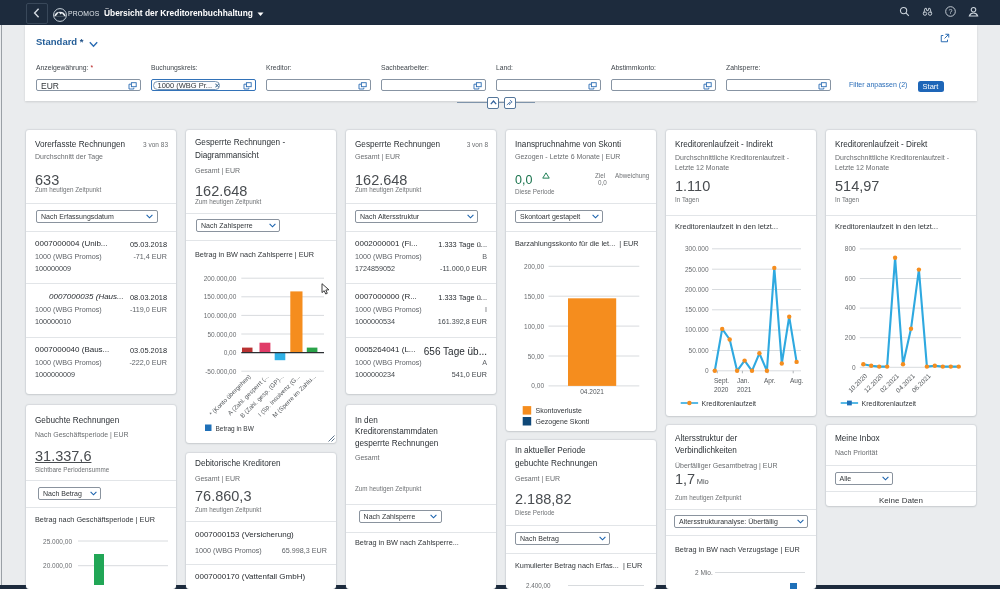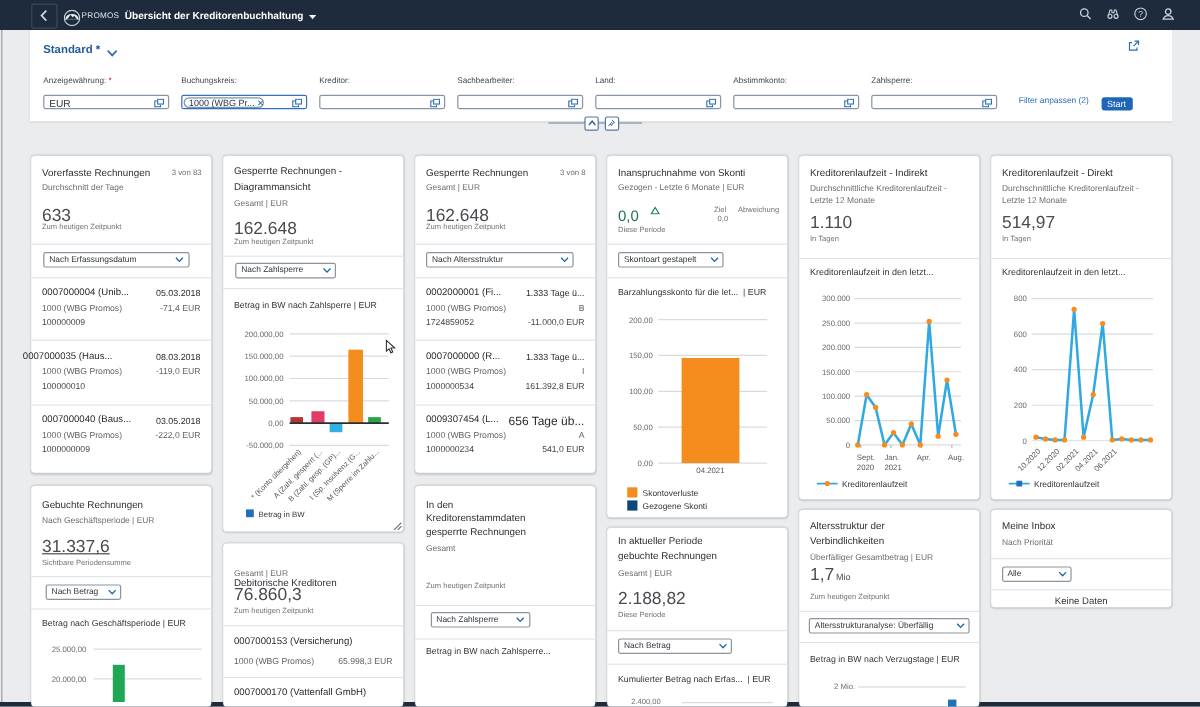--- a/index.html
+++ b/index.html
@@ -127,21 +127,21 @@
 <div class="dd" style="left:36px;top:209.5px;width:121.5px;">Nach Erfassungsdatum<svg width="7" height="5" viewBox="0 0 7 5" style="flex:none;">
       <path d="M0.6 0.8 L3.5 3.8 L6.4 0.8" fill="none" stroke="#1a62ad" stroke-width="1.1"></path>
     </svg></div>
 <div class="abs" style="left:26px;top:231px;width:150px;height:1px;background:#e2e5e8;"></div>
 <div class="abs li1" style="left:35px;top:239.3px;">0007000004 (Unib...</div>
 <div class="abs li1" style="top:239.8px;right:833px;font-size:7.4px;">05.03.2018</div>
 <div class="abs li2" style="left:35px;top:251.8px;">1000 (WBG Promos)</div>
 <div class="abs li2" style="top:251.8px;right:833px;">-71,4 EUR</div>
 <div class="abs li3" style="left:35px;top:264.3px;">100000009</div>
 <div class="abs" style="left:26px;top:283px;width:150px;height:1px;background:#e2e5e8;"></div>
-<div class="abs li1" style="left:19px;top:292.3px;">0007000035 (Haus...</div>
+<div class="abs li1" style="left:49px;top:292.3px;font-style:italic;">0007000035 (Haus...</div>
 <div class="abs li1" style="top:292.8px;right:833px;font-size:7.4px;">08.03.2018</div>
 <div class="abs li2" style="left:35px;top:304.8px;">1000 (WBG Promos)</div>
 <div class="abs li2" style="top:304.8px;right:833px;">-119,0 EUR</div>
 <div class="abs li3" style="left:35px;top:317.3px;">100000010</div>
 <div class="abs" style="left:26px;top:337px;width:150px;height:1px;background:#e2e5e8;"></div>
 <div class="abs li1" style="left:35px;top:345.3px;">0007000040 (Baus...</div>
 <div class="abs li1" style="top:345.8px;right:833px;font-size:7.4px;">03.05.2018</div>
 <div class="abs li2" style="left:35px;top:357.8px;">1000 (WBG Promos)</div>
 <div class="abs li2" style="top:357.8px;right:833px;">-222,0 EUR</div>
 <div class="abs li3" style="left:35px;top:370.3px;">1000000009</div>
@@ -204,21 +204,21 @@
 <text x="114.4" y="111" text-anchor="end" transform="rotate(-45 114.4 111)">I (Sp. Insolvenz (G...</text>
 <text x="130.1" y="111" text-anchor="end" transform="rotate(-45 130.1 111)">M (Sperre im Zahlu...</text>
 </g>
 <rect x="19" y="158.5" width="6.5" height="6.5" fill="#1f70b8"></rect>
 <text x="29.5" y="164.5" font-size="6.5" fill="#32363a">Betrag in BW</text>
 </svg>
 <svg class="abs" style="left:328px;top:435px;" width="7" height="7" viewBox="0 0 7 7">
     <path d="M6.5 0.5 L0.5 6.5 M6.5 3.5 L3.5 6.5" stroke="#5b738b" stroke-width="1"></path>
   </svg>
 <div class="card" style="left:186px;top:453px;width:150px;height:136px;"></div>
-<div class="abs ct" style="left:195px;top:481px;">Debitorische Kreditoren</div>
+<div class="abs ct" style="left:195px;top:459px;">Debitorische Kreditoren</div>
 <div class="abs cs" style="left:195px;top:474.5px;">Gesamt | EUR</div>
 <div class="abs kpi" style="left:195px;top:488.4px;">76.860,3</div>
 <div class="abs tiny" style="left:195px;top:505.5px;">Zum heutigen Zeitpunkt</div>
 <div class="abs" style="left:186px;top:521px;width:150px;height:1px;background:#e2e5e8;"></div>
 <div class="abs li1" style="left:195px;top:530px;">0007000153 (Versicherung)</div>
 <div class="abs li2" style="left:195px;top:546px;">1000 (WBG Promos)</div>
 <div class="abs li2" style="top:546px;right:673px;">65.998,3 EUR</div>
 <div class="abs" style="left:186px;top:564px;width:150px;height:1px;background:#e2e5e8;"></div>
 <div class="abs li1" style="left:195px;top:571.5px;">0007000170 (Vattenfall GmbH)</div>
 <div class="card" style="left:346px;top:130px;width:150px;height:264px;"></div>
@@ -239,21 +239,21 @@
 <div class="abs li3" style="left:355px;top:264.3px;">1724859052</div>
 <div class="abs li3" style="top:264.3px;right:513px;">-11.000,0 EUR</div>
 <div class="abs" style="left:346px;top:283px;width:150px;height:1px;background:#e2e5e8;"></div>
 <div class="abs li1" style="left:355px;top:292.3px;">0007000000 (R...</div>
 <div class="abs li1" style="top:292.8px;right:513px;font-size:7.4px;">1.333 Tage ü...</div>
 <div class="abs li2" style="left:355px;top:304.8px;">1000 (WBG Promos)</div>
 <div class="abs li2" style="top:304.8px;right:513px;">I</div>
 <div class="abs li3" style="left:355px;top:317.3px;">1000000534</div>
 <div class="abs li3" style="top:317.3px;right:513px;">161.392,8 EUR</div>
 <div class="abs" style="left:346px;top:337px;width:150px;height:1px;background:#e2e5e8;"></div>
-<div class="abs li1" style="left:355px;top:345.3px;">0009307454 (L...</div>
+<div class="abs li1" style="left:355px;top:345.3px;">0005264041 (L...</div>
 <div class="abs li1" style="top:345.8px;right:513px;font-size:10px;">656 Tage üb...</div>
 <div class="abs li2" style="left:355px;top:357.8px;">1000 (WBG Promos)</div>
 <div class="abs li2" style="top:357.8px;right:513px;">A</div>
 <div class="abs li3" style="left:355px;top:370.3px;">1000000234</div>
 <div class="abs li3" style="top:370.3px;right:513px;">541,0 EUR</div>
 <div class="card" style="left:346px;top:405px;width:150px;height:184px;"></div>
 <div class="abs ct" style="left:355px;top:415.5px;">In den</div>
 <div class="abs ct" style="left:355px;top:427.3px;">Kreditorenstammdaten</div>
 <div class="abs ct" style="left:355px;top:439.1px;">gesperrte Rechnungen</div>
 <div class="abs cs" style="left:355px;top:453.5px;">Gesamt</div>

